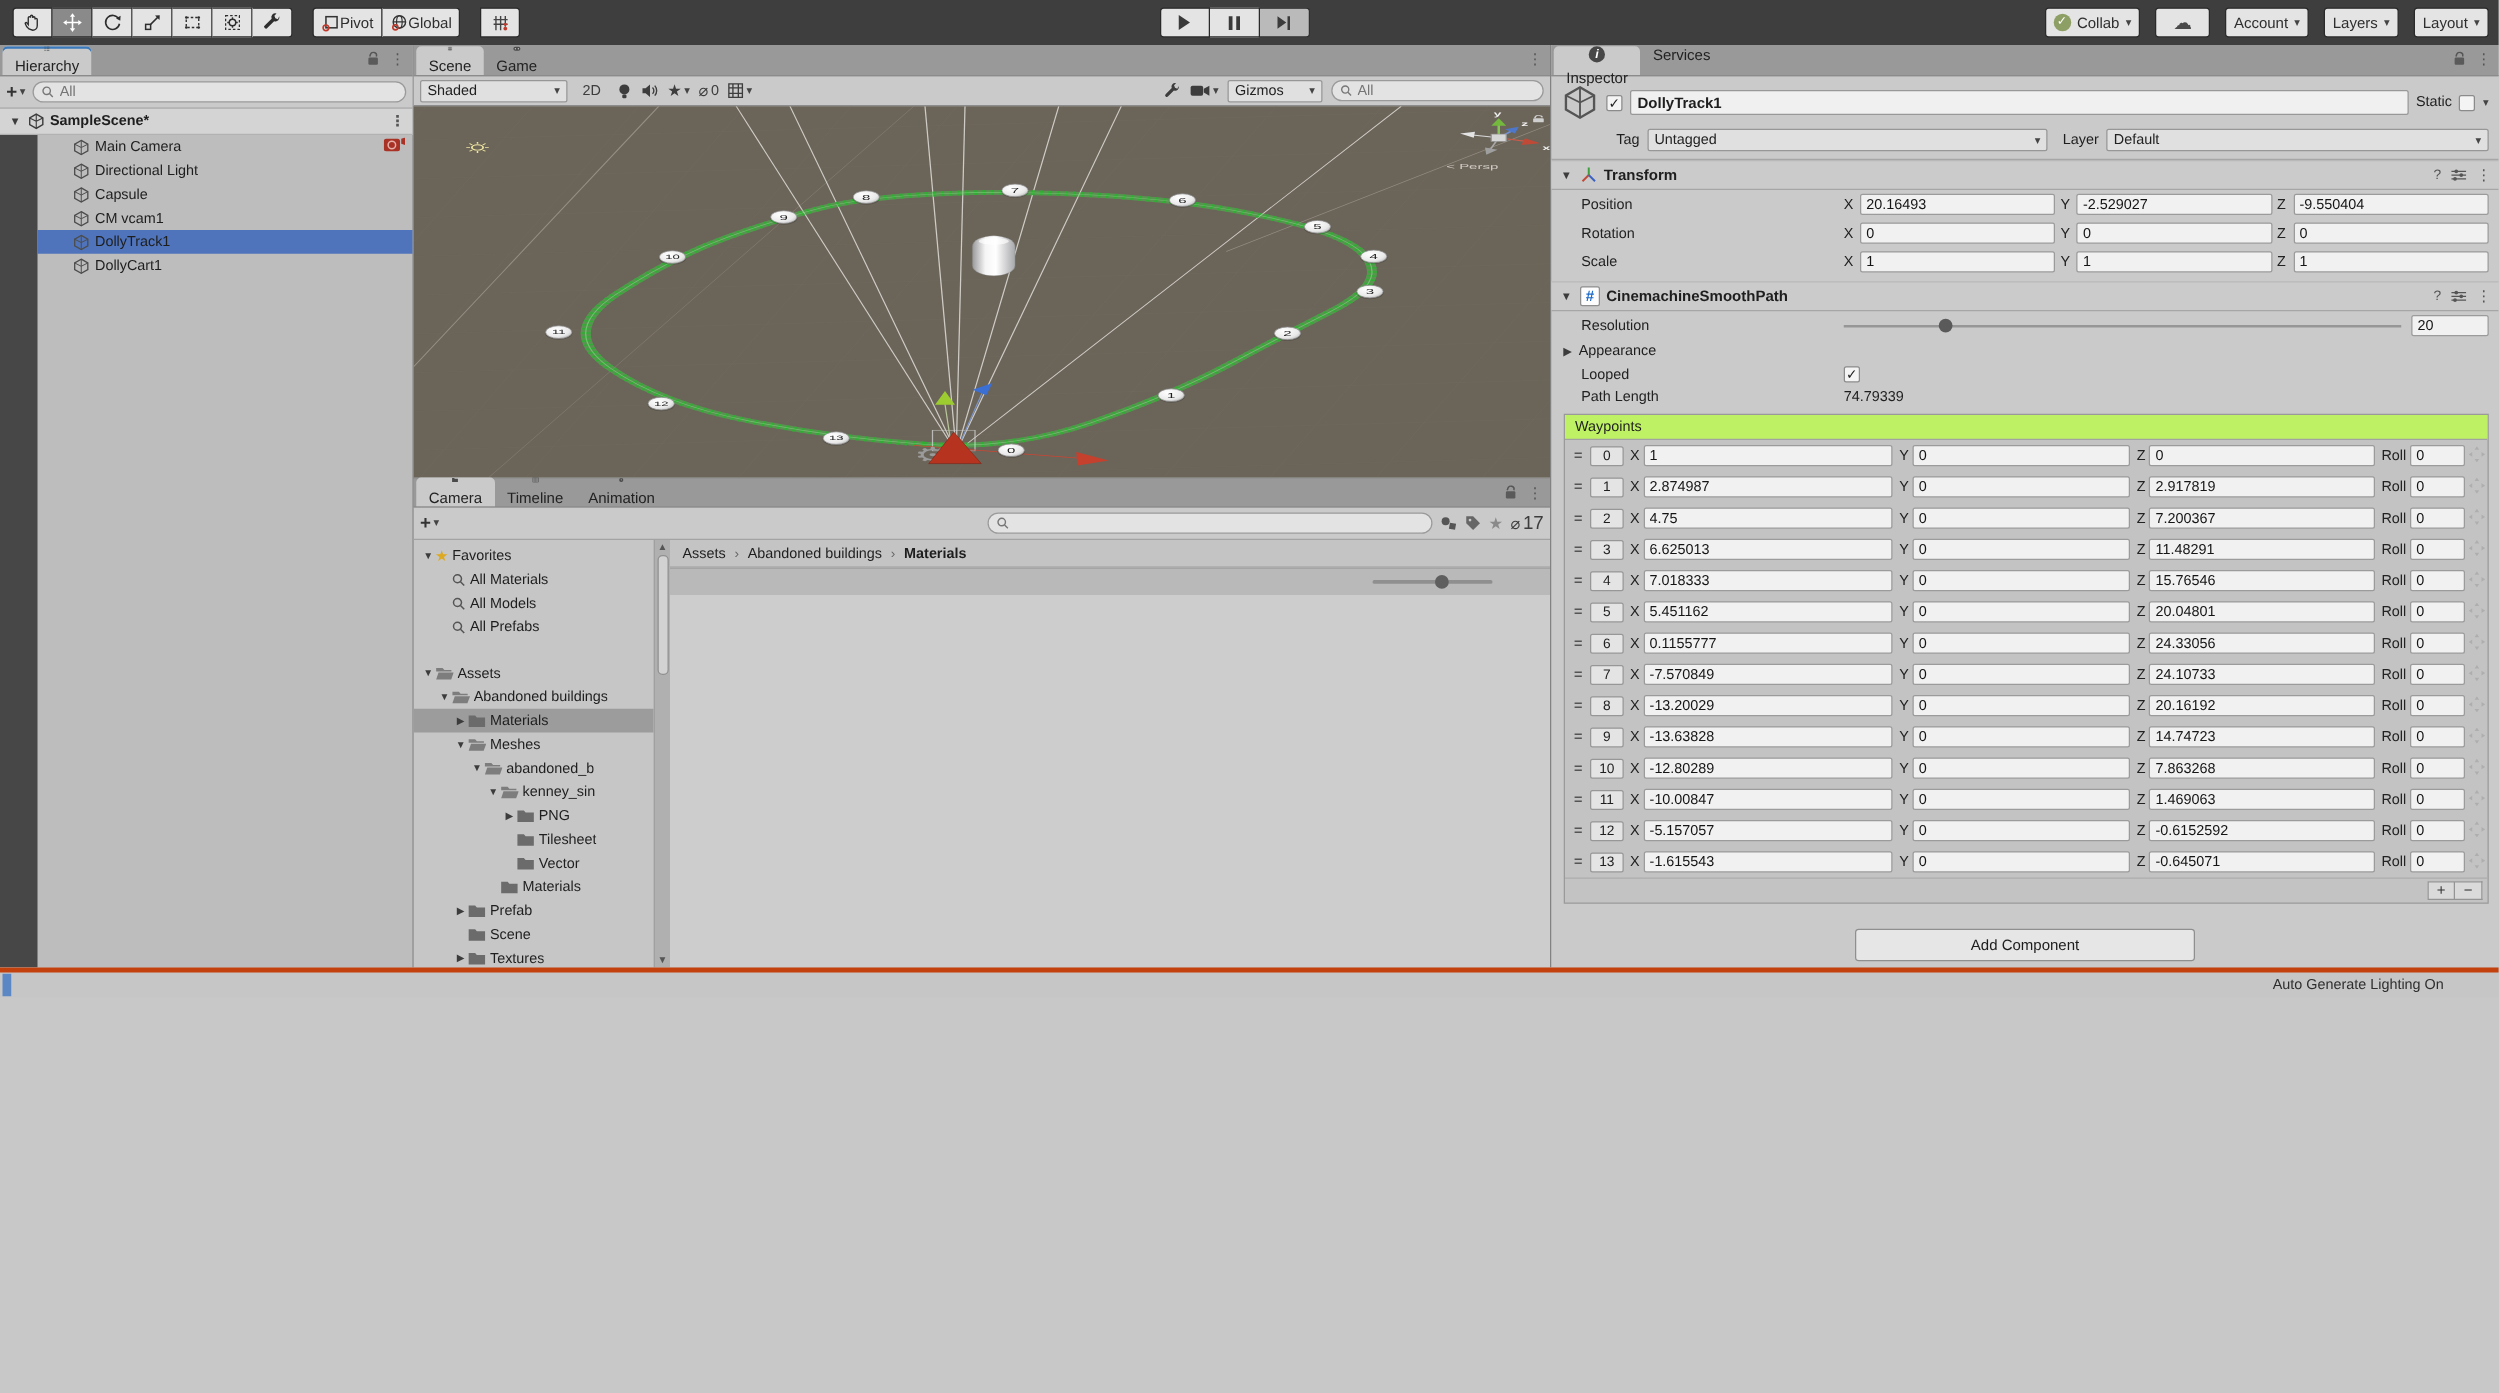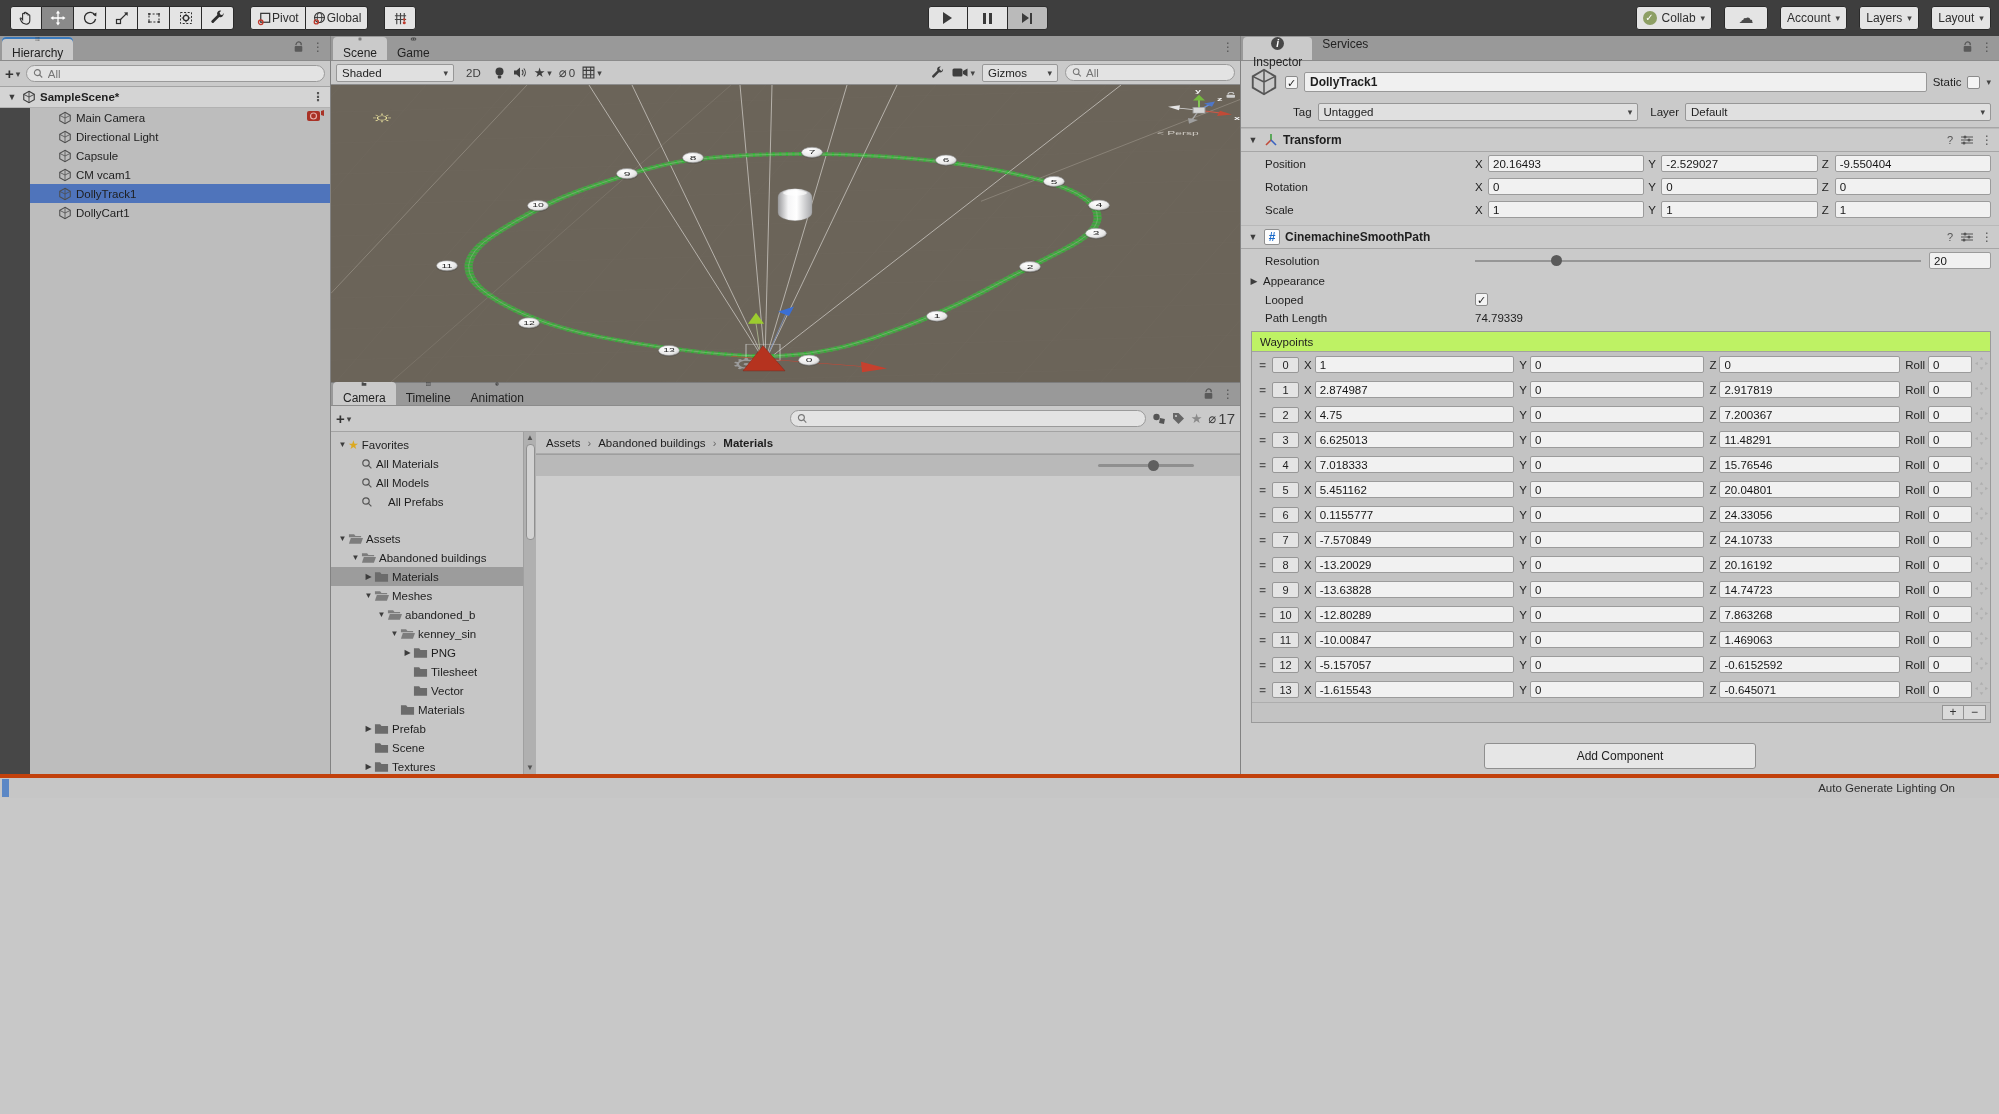--- a/index.html
+++ b/index.html
@@ -714,21 +714,21 @@
                 </svg>
                 <span class="lbl" style="margin-left:3px;">All Models</span>
               </div>
               <div class="trow">
                 <span style="width:19px;flex:0 0 auto;"></span>
                 <span class="fold" style="width:11px;font-size:8px;flex:0 0 auto;"></span>
                 <svg width="12" height="12" viewBox="0 0 12 12" style="flex:0 0 auto;">
                   <circle cx="5" cy="5" r="3.2" fill="none" stroke="#555" stroke-width="1.2"></circle>
                   <line x1="7.4" y1="7.4" x2="10.4" y2="10.4" stroke="#555" stroke-width="1.2"></line>
                 </svg>
-                <span class="lbl" style="margin-left:15px;">All Prefabs</span>
+                <span class="lbl" style="margin-left:3px;">All Prefabs</span>
               </div>
               <div class="tspacer"></div>
               <div class="trow">
                 <span style="width:6px;flex:0 0 auto;"></span>
                 <span class="fold" style="width:11px;font-size:8px;flex:0 0 auto;">▼</span>
                 <svg width="15" height="12" viewBox="0 0 16 12" style="flex:0 0 auto;">
                   <path d="M1 1h5.5l1.5 1.7H14V4H1z" fill="#7d7d7d"></path>
                   <path d="M1 11l2-6h13l-2.2 6z" fill="#7d7d7d"></path>
                 </svg>
                 <span class="lbl" style="margin-left:3px;">Assets</span>

